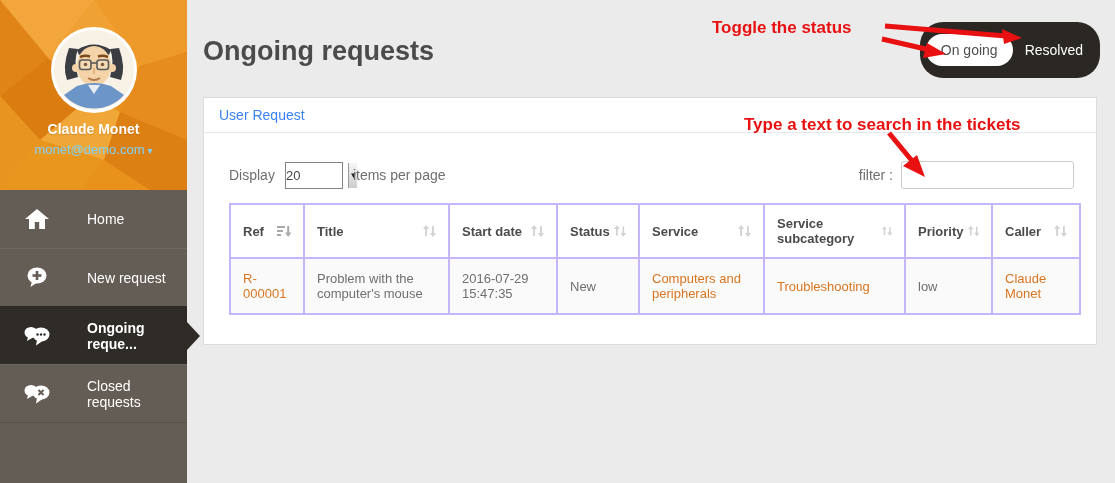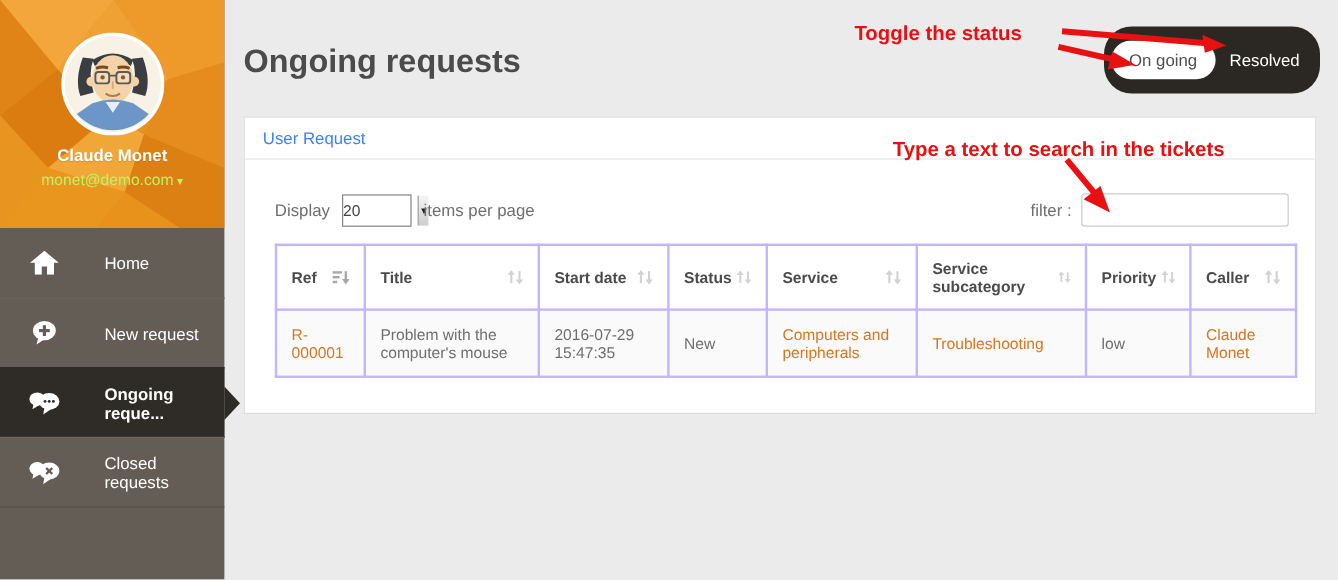--- a/index.html
+++ b/index.html
@@ -5,21 +5,21 @@
   * { margin:0; padding:0; box-sizing:border-box; }
   body { font-family:"Liberation Sans","DejaVu Sans",sans-serif; background:#ebebeb; }
   .screen { position:relative; width:1115px; height:483px; background:#ebebeb; overflow:hidden; }
 
   
   .sidebar { position:absolute; left:0; top:0; bottom:0; width:187px; background:#645d55; z-index:3; }
   .profile { position:relative; height:190px; overflow:hidden; }
   .profile .poly { position:absolute; left:0; top:0; }
   .avatar { position:absolute; left:50%; top:27px; transform:translateX(-50%); }
   .profile-name { position:absolute; top:121px; width:100%; text-align:center; color:#fff; font-weight:bold; font-size:14px; text-shadow:0 1px 1px rgba(0,0,0,.15); }
-  .profile-email { position:absolute; top:142px; width:100%; text-align:center; color:#bef264; font-size:13px; cursor:pointer; }
+  .profile-email { position:absolute; top:142px; width:100%; text-align:center; color:#7dd3fc; font-size:13px; cursor:pointer; }
   .profile-email .caret { font-size:10px; margin-left:3px; }
 
   .nav-item { position:relative; height:59px; display:flex; align-items:center; padding-left:24px; color:#fff; font-size:14px; cursor:pointer; border-bottom:1px solid #575048;gap:20px; }
   .nav-item + .nav-item { border-top:1px solid #6f6860; margin-top:-1px; }
   .nav-item .nav-icon { width:26px; display:flex; justify-content:center; margin-right:17px; }
   .nav-item.active { background:#2f2b27; font-weight:bold; border-color:#2f2b27; }
   .nav-item.active::after { content:""; position:absolute; right:-13px; top:50%; margin-top:-14px; width:0; height:0;
       border-top:14px solid transparent; border-bottom:14px solid transparent; border-left:13px solid #2f2b27; }
 
   

